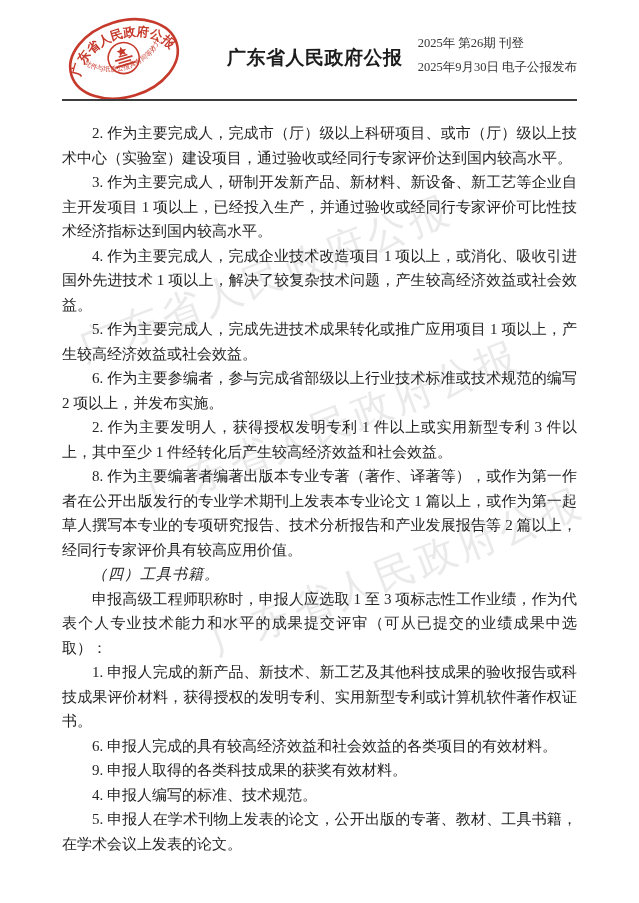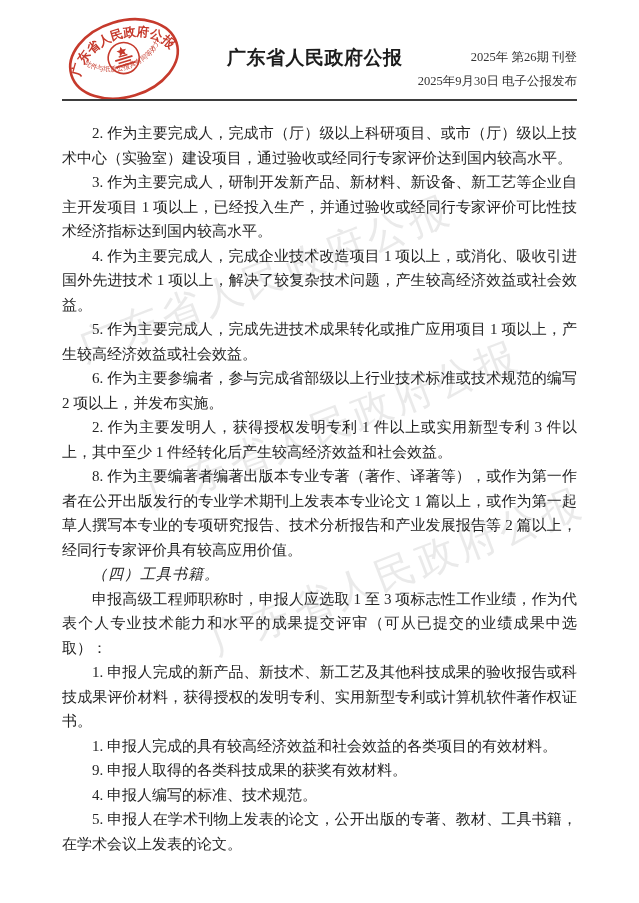--- a/index.html
+++ b/index.html
@@ -25,21 +25,21 @@
   
   .header { position:absolute; top:0; left:0; right:0; height:107px; }
   .seal { position:absolute; left:63px; top:11px; width:122px; height:96px; }
   .page-title {
     position:absolute; left:227px; top:45px;
     font-family:"Liberation Sans","DejaVu Sans",sans-serif;
     font-size:19px; font-weight:700; color:#1c1c1c; letter-spacing:0.5px;
     white-space:nowrap;
   }
   .issue-info {
-    position:absolute; right:62px; top:45px; text-align:right;
+    position:absolute; right:62px; top:31px; text-align:left;
     font-size:12.5px; color:#333; line-height:24px; white-space:nowrap;font-family:Liberation Serif, serif;
   }
   .rule {
     position:absolute; top:99px; left:62px; width:515px; height:0;
     border:none; border-top:2px solid #3d3d3d;
   }
   
   .content {
     position:absolute; top:121px; left:62px; width:515px;
     font-size:15px; line-height:24.5px; text-align:justify;
@@ -99,19 +99,19 @@
     <p>2. 作为主要完成人，完成市（厅）级以上科研项目、或市（厅）级以上技术中心（实验室）建设项目，通过验收或经同行专家评价达到国内较高水平。</p>
     <p>3. 作为主要完成人，研制开发新产品、新材料、新设备、新工艺等企业自主开发项目 1 项以上，已经投入生产，并通过验收或经同行专家评价可比性技术经济指标达到国内较高水平。</p>
     <p>4. 作为主要完成人，完成企业技术改造项目 1 项以上，或消化、吸收引进国外先进技术 1 项以上，解决了较复杂技术问题，产生较高经济效益或社会效益。</p>
     <p>5. 作为主要完成人，完成先进技术成果转化或推广应用项目 1 项以上，产生较高经济效益或社会效益。</p>
     <p>6. 作为主要参编者，参与完成省部级以上行业技术标准或技术规范的编写 2 项以上，并发布实施。</p>
     <p>2. 作为主要发明人，获得授权发明专利 1 件以上或实用新型专利 3 件以上，其中至少 1 件经转化后产生较高经济效益和社会效益。</p>
     <p>8. 作为主要编著者编著出版本专业专著（著作、译著等），或作为第一作者在公开出版发行的专业学术期刊上发表本专业论文 1 篇以上，或作为第一起草人撰写本专业的专项研究报告、技术分析报告和产业发展报告等 2 篇以上，经同行专家评价具有较高应用价值。</p>
     <p class="kai">（四）工具书籍。</p>
     <p>申报高级工程师职称时，申报人应选取 1 至 3 项标志性工作业绩，作为代表个人专业技术能力和水平的成果提交评审（可从已提交的业绩成果中选取）：</p>
     <p>1. 申报人完成的新产品、新技术、新工艺及其他科技成果的验收报告或科技成果评价材料，获得授权的发明专利、实用新型专利或计算机软件著作权证书。</p>
-    <p>1. 申报人完成的具有较高经济效益和社会效益的各类项目的有效材料。</p>
+    <p>6. 申报人完成的具有较高经济效益和社会效益的各类项目的有效材料。</p>
     <p>9. 申报人取得的各类科技成果的获奖有效材料。</p>
     <p>4. 申报人编写的标准、技术规范。</p>
     <p>5. 申报人在学术刊物上发表的论文，公开出版的专著、教材、工具书籍，在学术会议上发表的论文。</p>
   </main>
 
 </div>
 
 </body></html>

